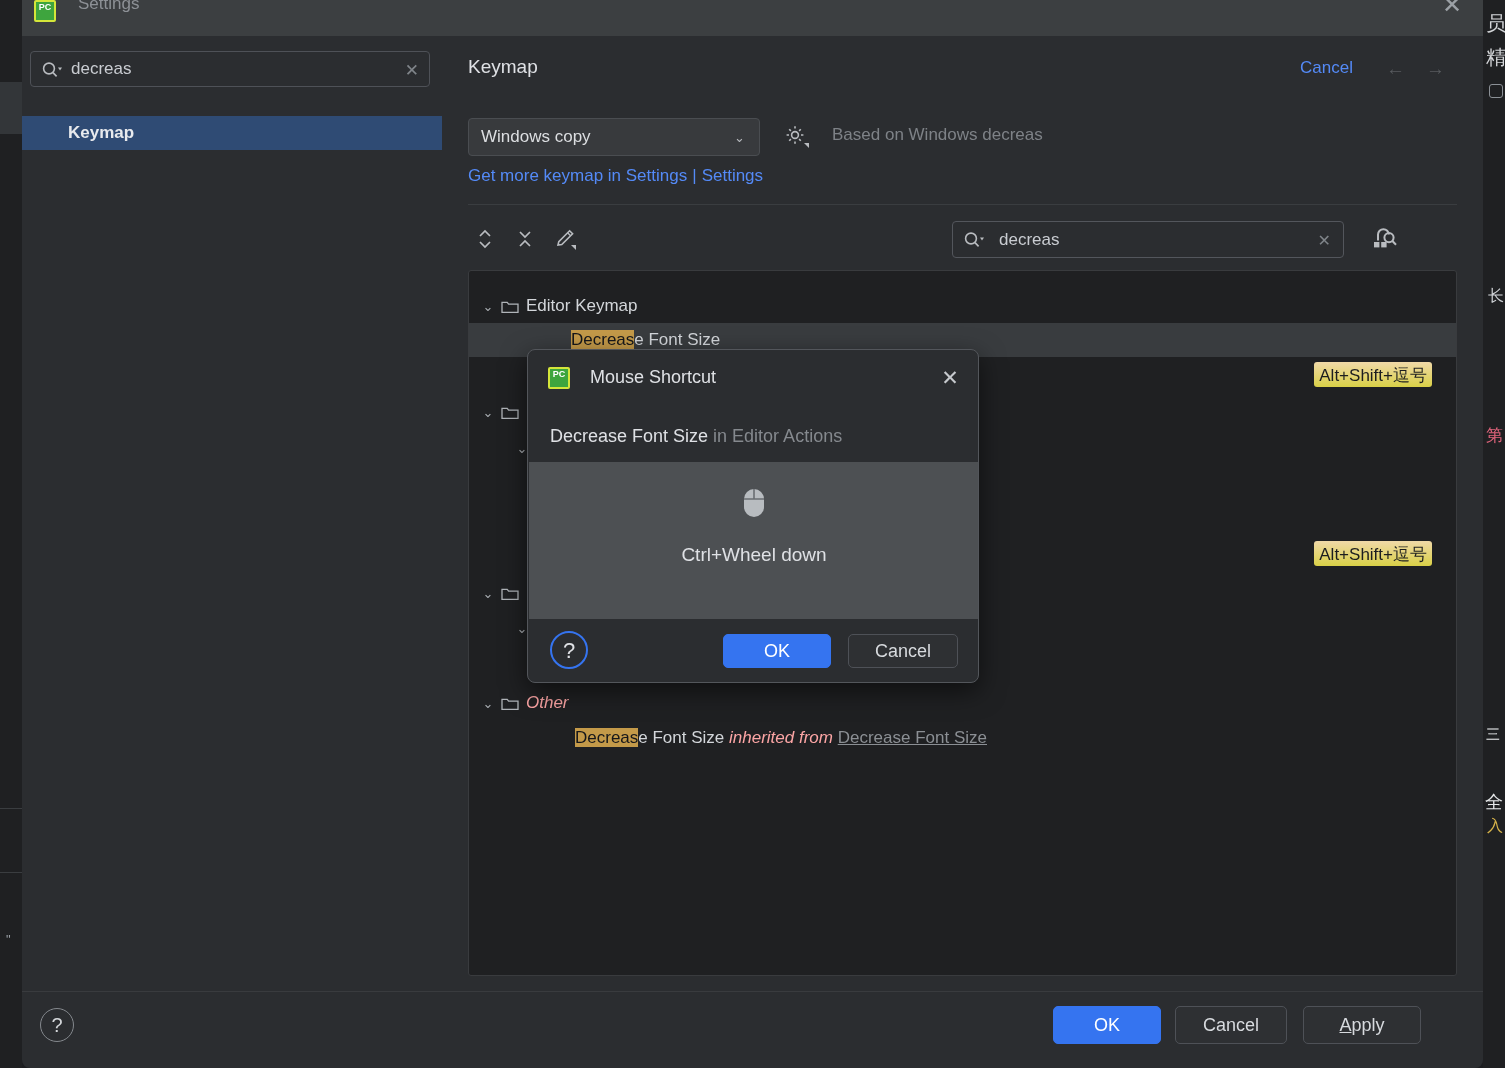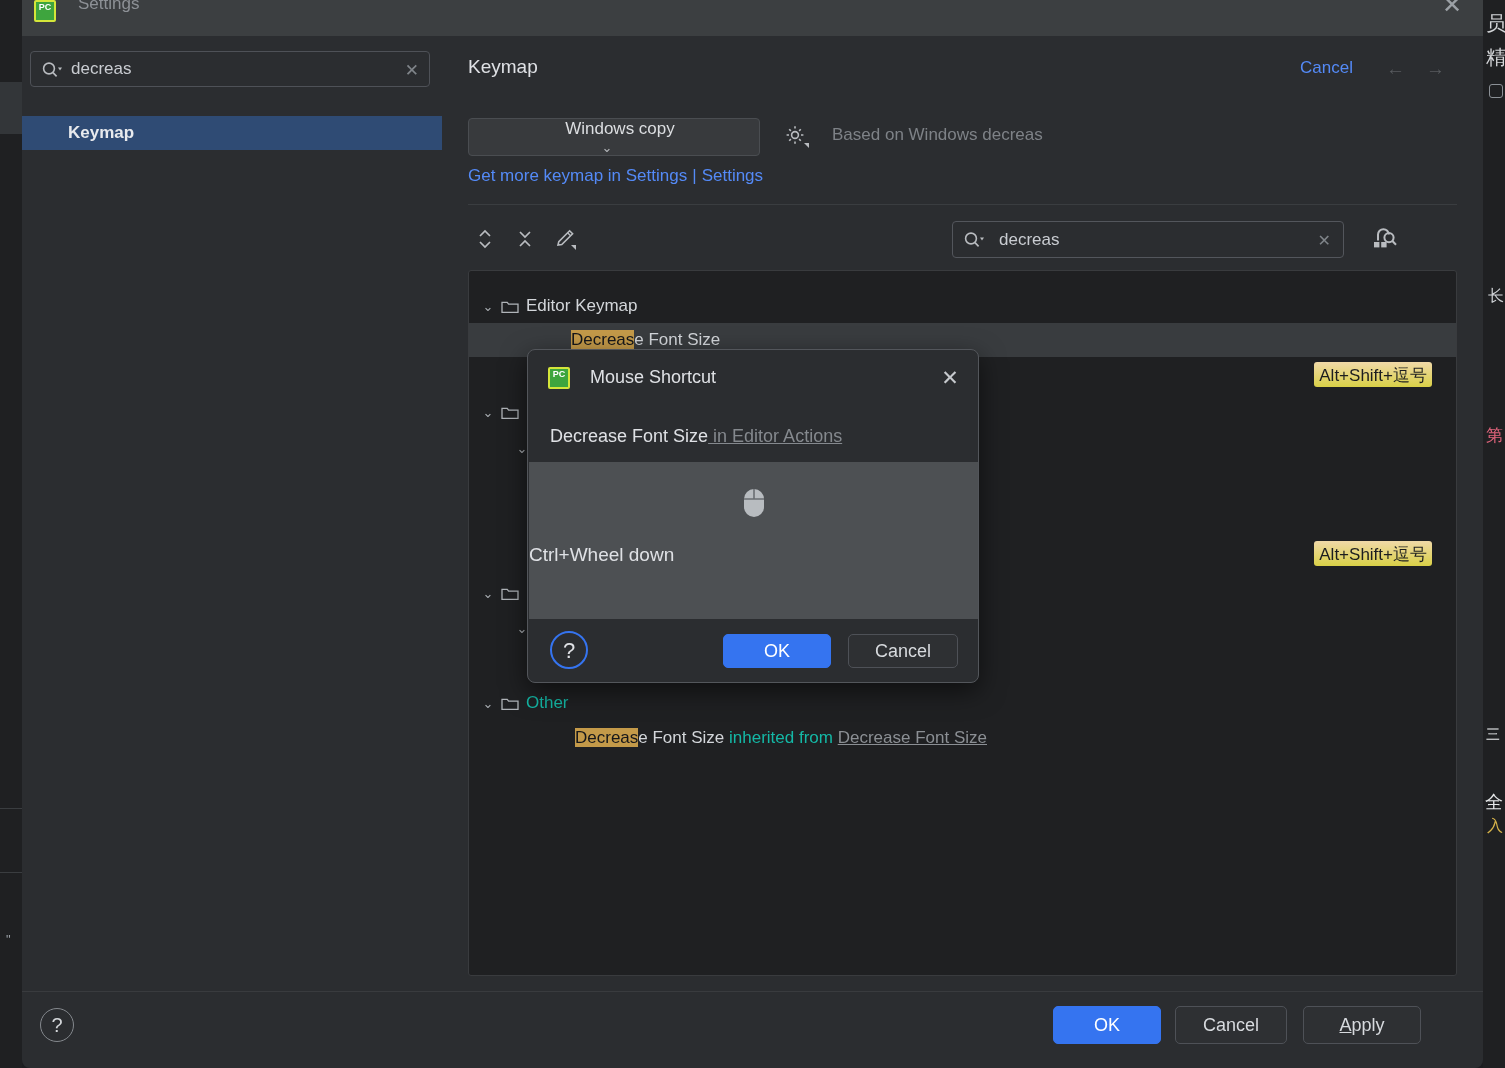--- a/index.html
+++ b/index.html
@@ -74,21 +74,21 @@
   
   .rightcol { position: absolute; left: 420px; top: 0; right: 0; height: 100%; }
   .page-title { position: absolute; left: 26px; top: 20px; font-size: 19px; color: #dfe1e5; }
   .reset-link { position: absolute; right: 130px; top: 22px; font-size: 17px; color: #548af7; cursor: pointer; }
   .arrow-back { position: absolute; right: 78px; top: 22px; font-size: 19px; color: #585b5f; cursor: pointer; }
   .arrow-fwd  { position: absolute; right: 38px; top: 22px; font-size: 19px; color: #585b5f; cursor: pointer; }
 
   .km-select {
     position: absolute; left: 26px; top: 82px; width: 292px; height: 38px;
     background: #383a3d; border: 1px solid #4a4d51; border-radius: 4px;
-    display: flex; align-items: center; cursor: pointer; flex-direction: column;
+    display: flex; align-items: center; cursor: pointer;
   }
   .km-select-label { margin-left: 12px; font-size: 17px; color: #dcdee1; flex: 1; }
   .km-chevron { margin-right: 14px; color: #b6b9bd; font-size: 13px; }
   .gear-btn { position: absolute; left: 340px; top: 84px; width: 30px; height: 32px; cursor: pointer; }
   .basedon { position: absolute; left: 390px; top: 89px; font-size: 17px; color: #7e8287; }
 
   .plugins-line { position: absolute; left: 26px; top: 130px; font-size: 17px; }
   .plugins-line a { color: #548af7; text-decoration: none; cursor: pointer; }
   .plugins-line .bar { color: #548af7; margin: 0 5px; }
 
@@ -112,21 +112,21 @@
   .tree-panel {
     position: absolute; left: 26px; top: 234px; right: 26px; bottom: 16px;
     background: #1f2022; border: 1px solid #393b3e; border-radius: 3px; overflow: hidden;
   }
   .trow { position: absolute; left: 0; width: 100%; height: 34px; display: flex; align-items: center; }
   .trow.sel { background: #393c3f; }
   .chev { width: 14px; text-align: center; font-size: 13px; color: #a9adb2; }
   .folder-ico { width: 18px; height: 15px; margin-left: 6px; }
   .tlabel { font-size: 17px; color: #d3d6da; margin-left: 7px; }
   .hl { background: #c49a49; color: #16171a; }
-  .dim { color: #14b8a6; }
+  .dim { color: #fca5a5; font-style: italic; }
   .ulink { color: #8b8f94; text-decoration: underline; }
   .badge {
     position: absolute; right: 24px;
     background: linear-gradient(#f0d9a8, #d9d047);
     color: #1c1d1f; font-size: 17px; padding: 2px 5px 0; border-radius: 3px;
     white-space: nowrap;
   }
 
   
   .footer { position: absolute; left: 0; bottom: 0; width: 100%; height: 76px; }
@@ -159,29 +159,29 @@
     position: absolute; left: 20px; top: 17px; width: 22px; height: 22px;
     background: #3ea53e; border: 2px solid #d4e63a; border-radius: 2px;
     font-size: 9px; font-weight: bold; color: #fff; text-align: center; line-height: 12px;
   }
   .msd-ico span { display:block; margin-top:-1px; }
   .msd-title { position: absolute; left: 62px; top: 17px; font-size: 18px; color: #dfe1e5; }
   .msd-close { position: absolute; right: 14px; top: 14px; width: 28px; height: 28px;
                font-size: 21px; color: #c6c9cd; text-align: center; line-height: 28px; cursor: pointer; }
   .msd-sub { position: absolute; left: 22px; top: 76px; font-size: 18px; }
   .msd-sub .main { color: #dfe1e5; }
-  .msd-sub .ctx { color: #85898e; text-decoration: underline; }
+  .msd-sub .ctx { color: #85898e; }
   .msd-stage {
     position: absolute; left: 1px; top: 112px; width: 450px; height: 157px;
     background: #4d5053;
   }
   .mouse-ico { position: absolute; left: 50%; top: 26px; transform: translateX(-50%); width: 22px; height: 30px; }
   .msd-combo {
     position: absolute; left: 0; top: 82px; width: 100%;
-    text-align: left; font-size: 19px; color: #dfe1e5;
+    text-align: center; font-size: 19px; color: #dfe1e5;
   }
   .msd-foot { position: absolute; left: 0; bottom: 0; width: 100%; height: 65px; }
   .msd-help {
     position: absolute; left: 22px; top: 14px; width: 38px; height: 38px;
     border: 2px solid #3574f0; border-radius: 50%;
     color: #dfe1e5; font-size: 22px; text-align: center; line-height: 35px; cursor: pointer;
   }
   .msd-btn {
     position: absolute; top: 17px; height: 34px; border-radius: 5px; font-size: 18px;
     display: flex; align-items: center; justify-content: center; cursor: pointer;

